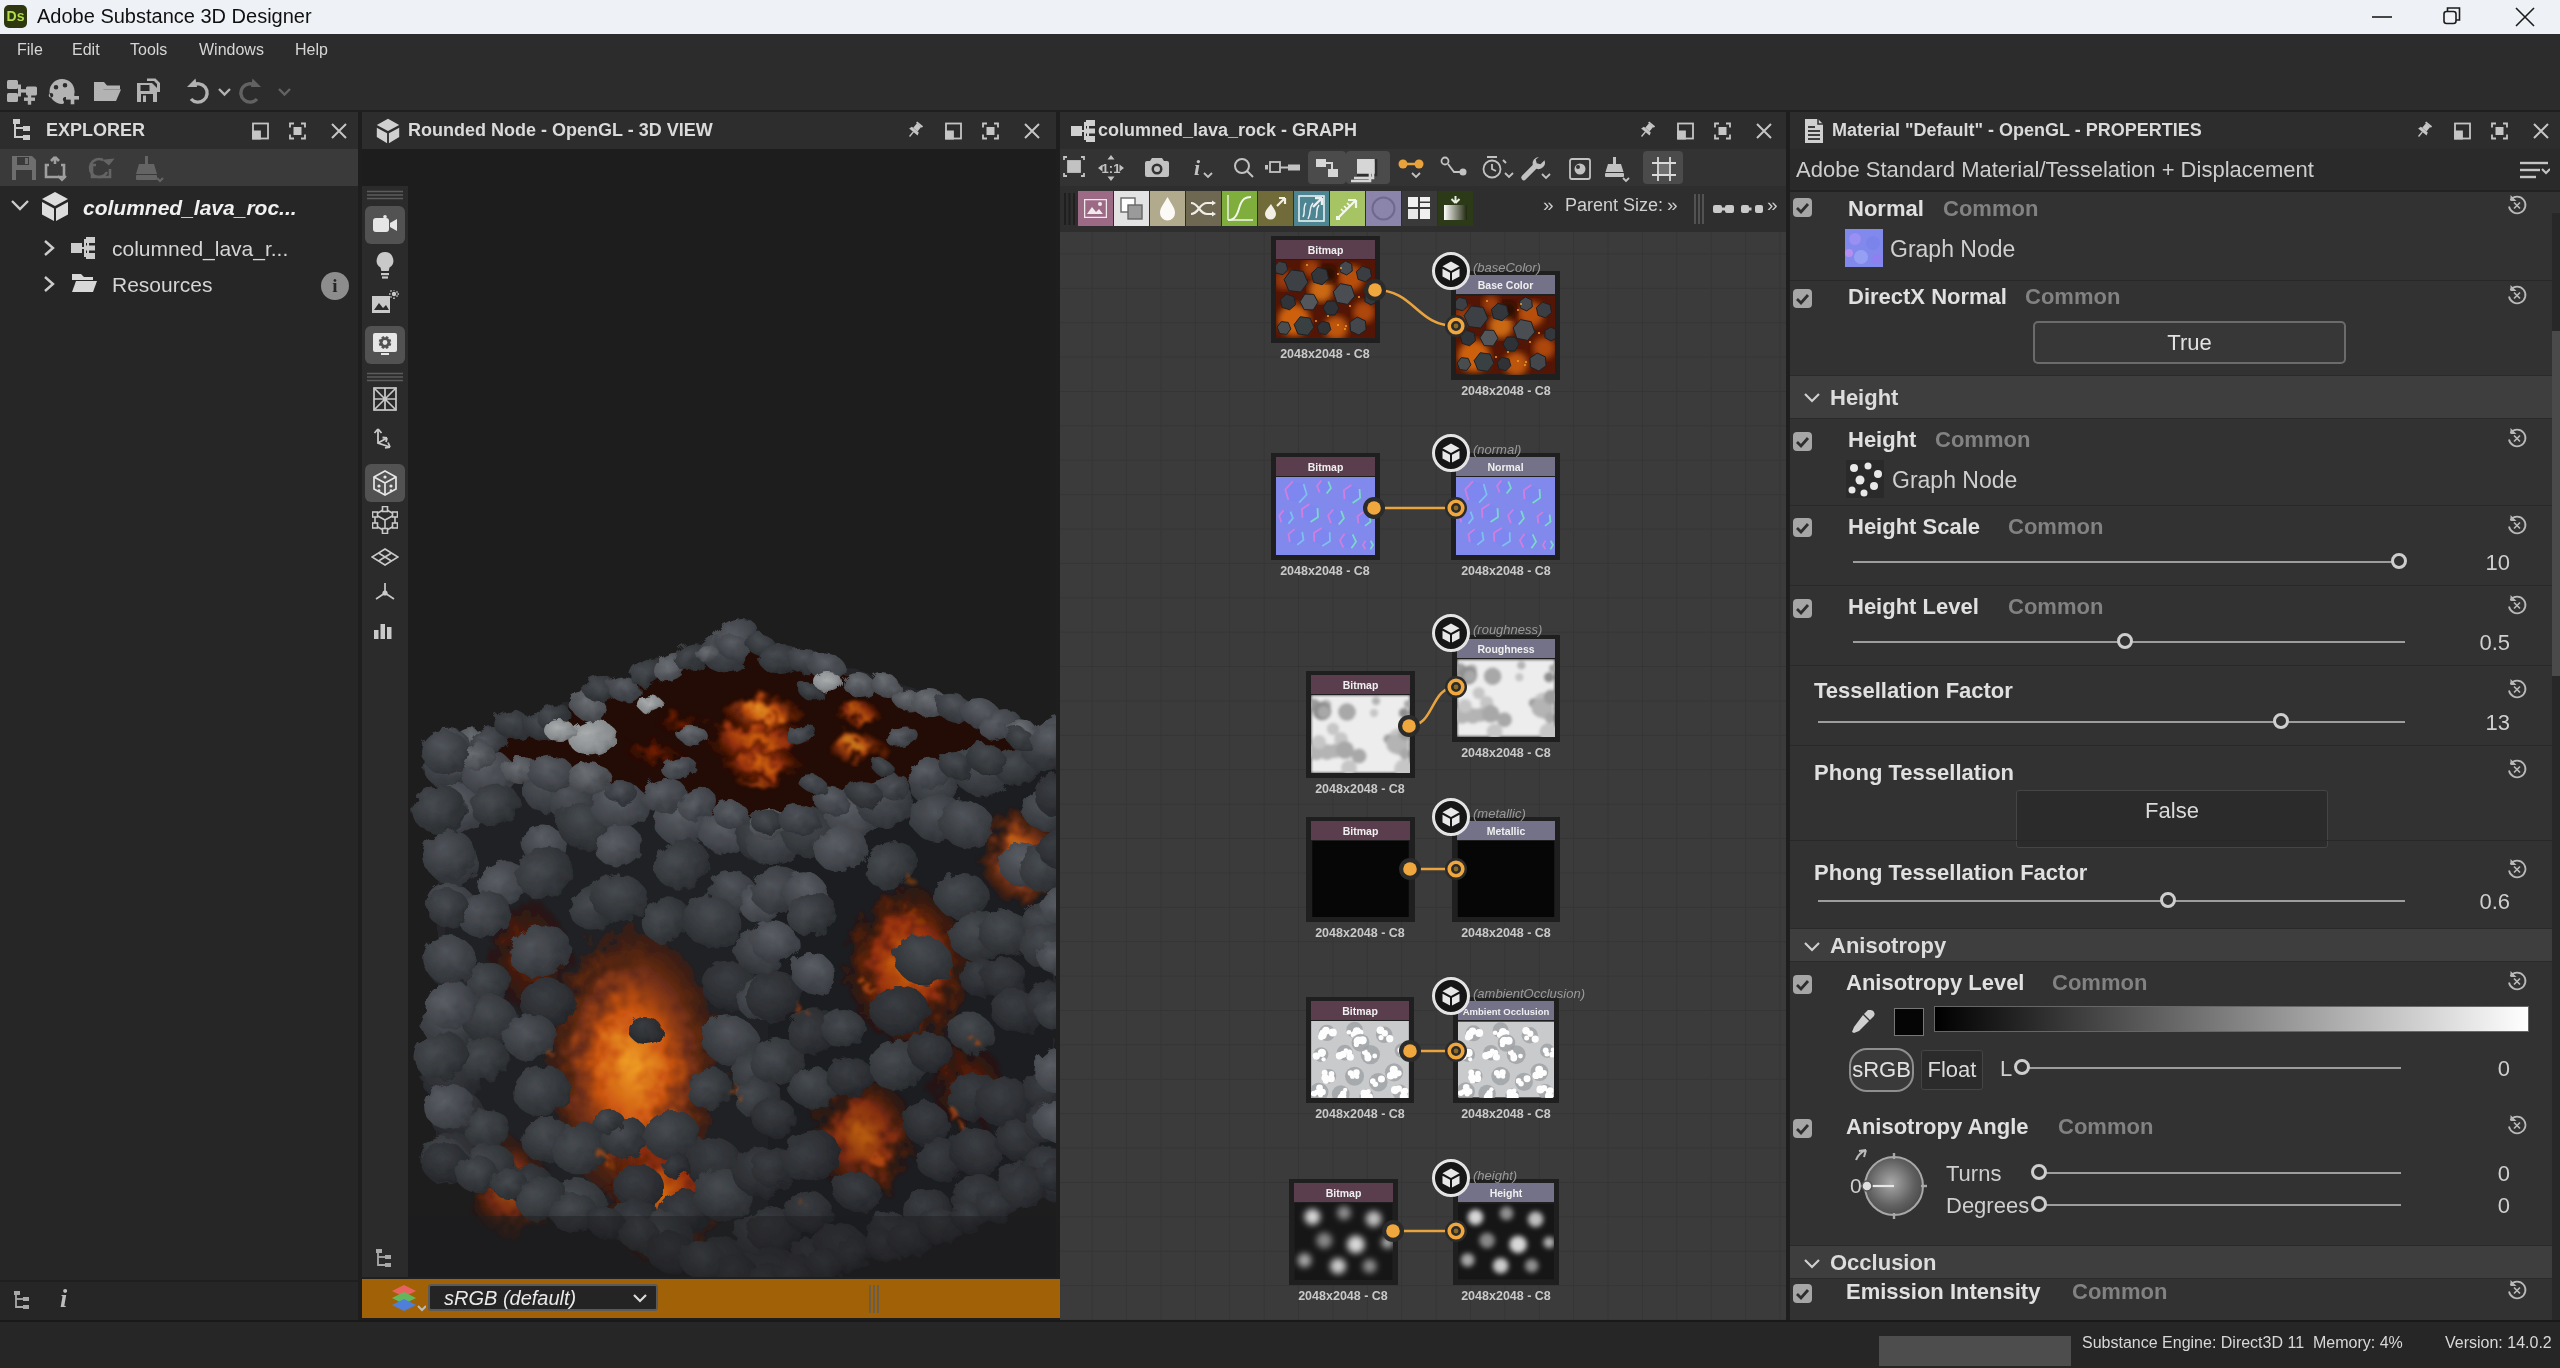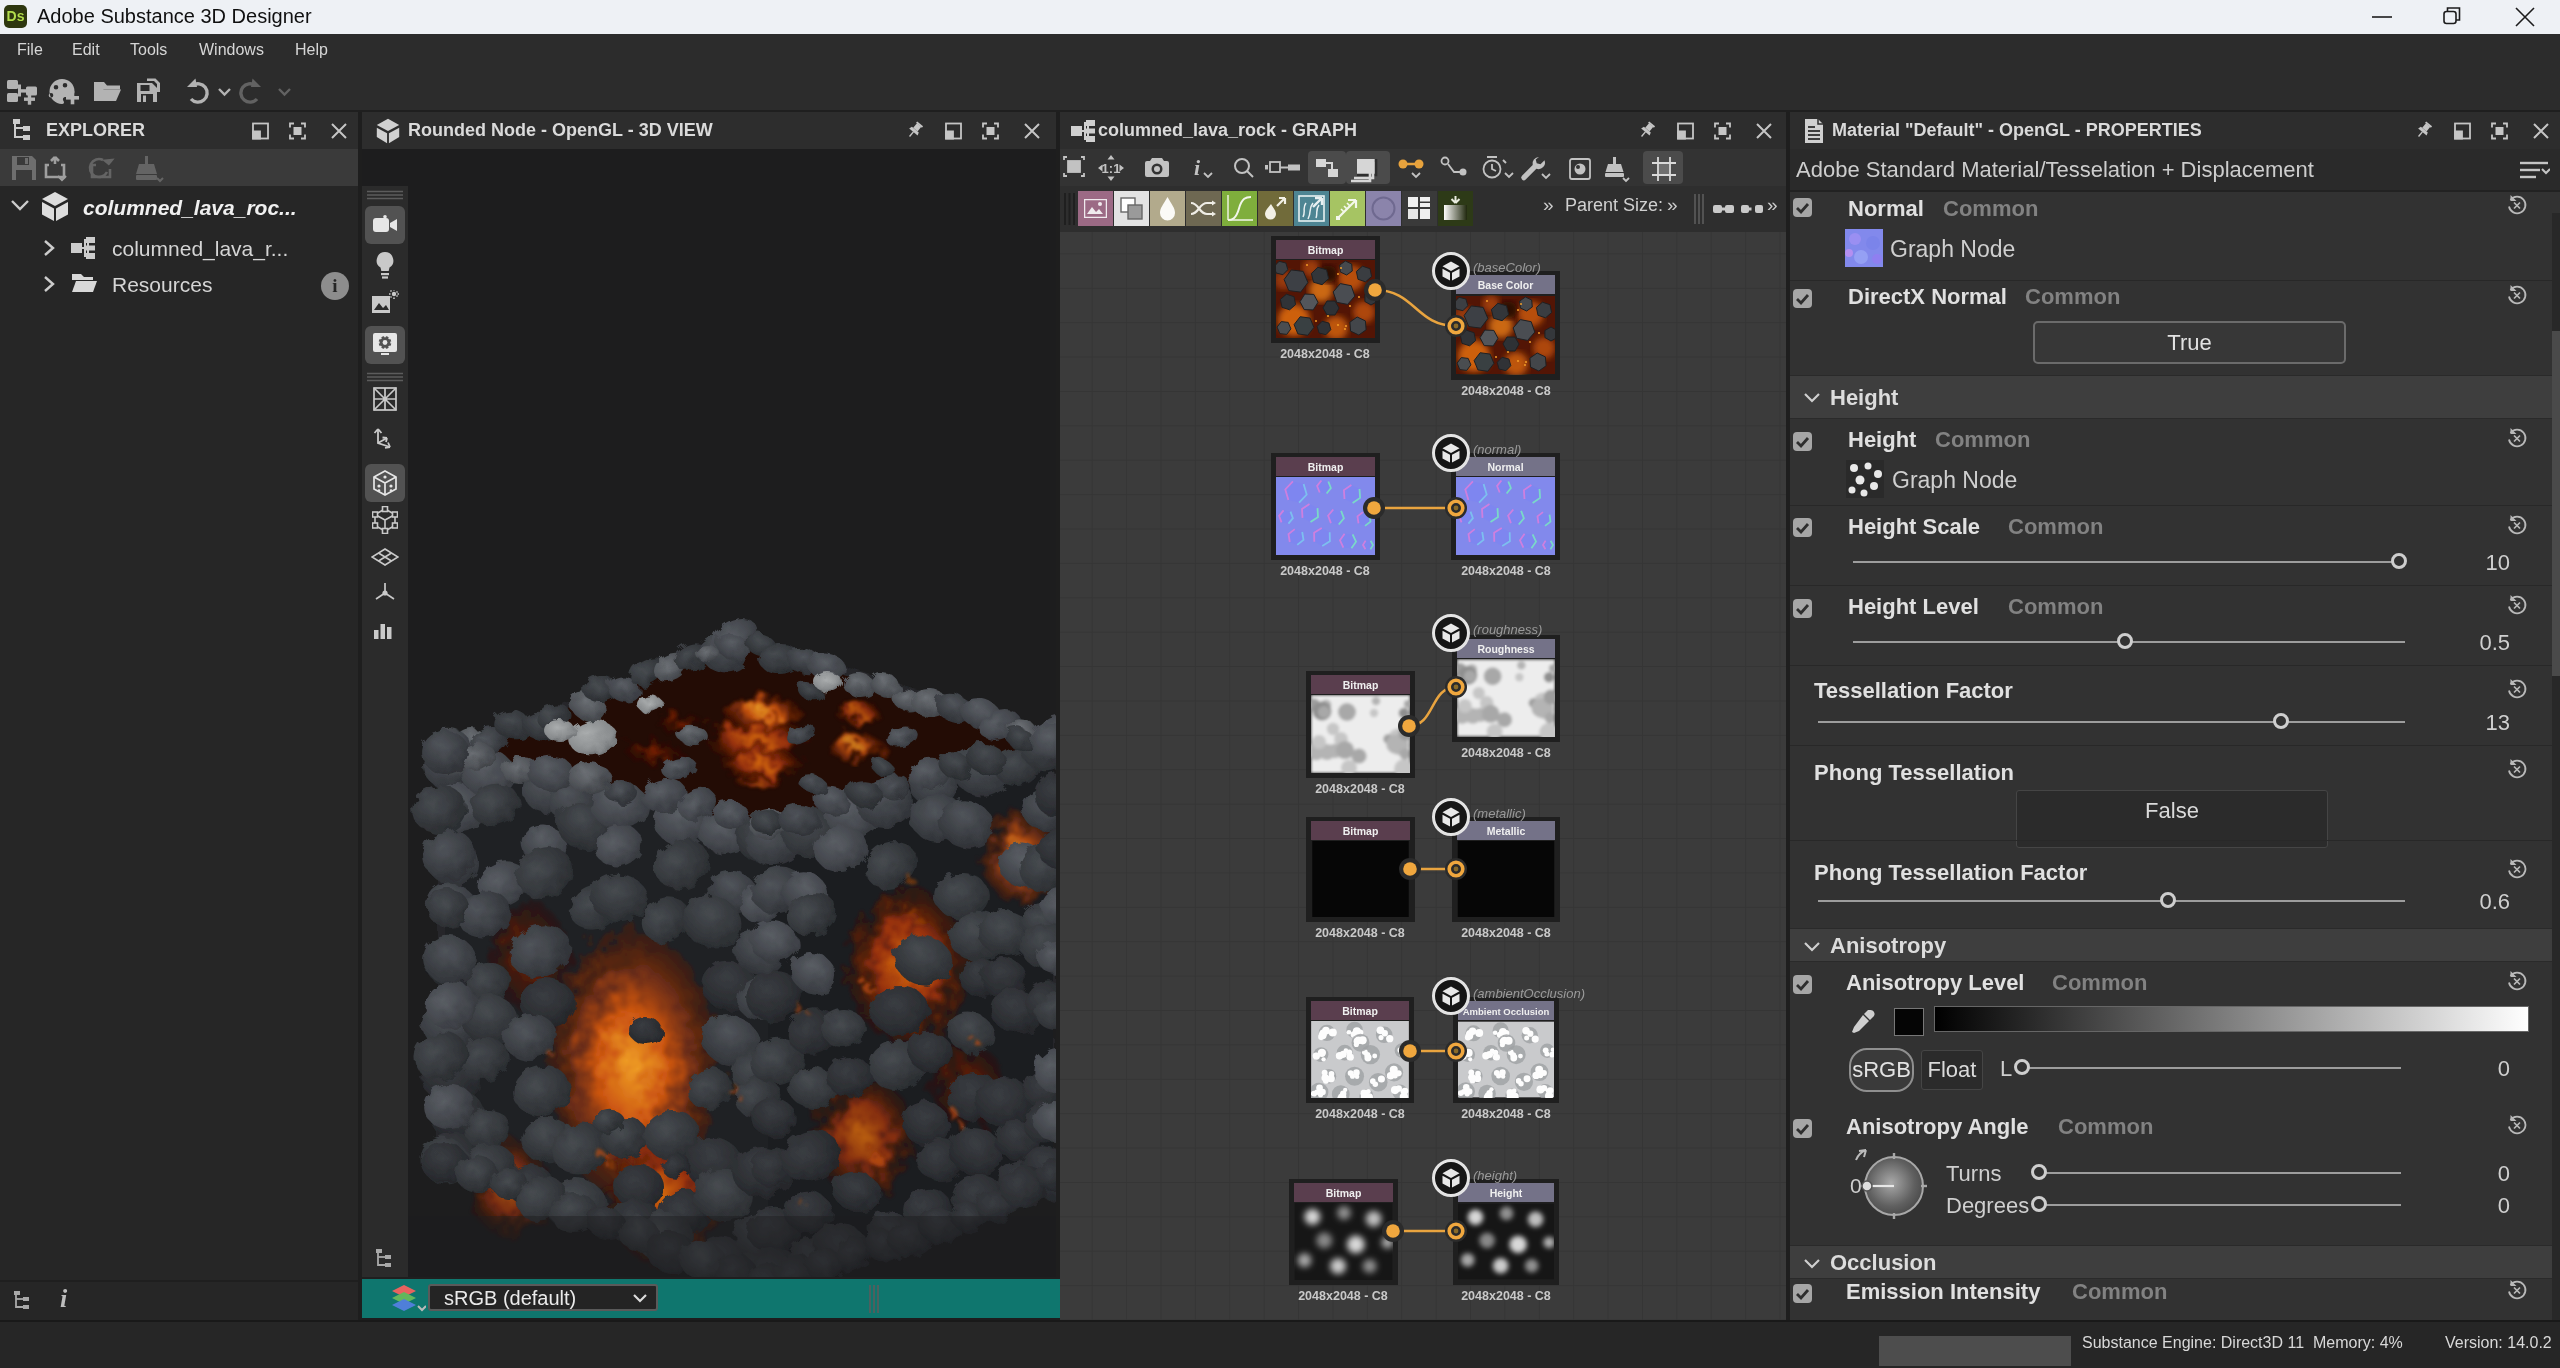--- a/index.html
+++ b/index.html
@@ -17,21 +17,21 @@
   .ptitle { font-size:18px; font-weight:bold; color:#dadada; top:8px; }
   #explorer { left:0; top:112px; width:358px; height:1208px; background:#262626; }
   #exp-toolbar { left:0; top:37px; width:358px; height:37px; background:#3a3a3a; }
   .trow { position:absolute; font-size:21px; color:#d5d5d5; white-space:nowrap; }
   #view3d { left:362px; top:112px; width:694px; height:1208px; background:#1d1d1e; }
   #v3menu { left:0; top:37px; width:694px; height:37px; background:#323232; }
   #v3menu span { top:8px; font-size:16px; color:#d2d2d2; position:absolute; }
   #v3tools { left:0; top:74px; width:46px; height:1091px; background:#2b2b2b; }
   .tbtn { position:absolute; left:3px; width:40px; height:38px; border-radius:6px; }
   .tbtn.on { background:#525252; }
-  #v3bottom { left:0; top:1165px; width:808px; height:41px; background:#0f766e; border-top:2px solid #1f1f1f;}
+  #v3bottom { left:0; top:1165px; width:808px; height:41px; background:#a16207; border-top:2px solid #1f1f1f;font-style:italic;}
   #graph { left:1060px; top:112px; width:726px; height:1208px; background:#4d7c0f; }
   #gtool1 { left:0; top:37px; width:726px; height:37px; background:#333333; }
   #gtool2 { left:0; top:74px; width:726px; height:46px; background:#2e2e2e; }
   #gcanvas { left:0; top:120px; width:726px; height:1088px;
      background-color:#3b3b3b;
      background-image:linear-gradient(#353535 1px, transparent 1px),
                       linear-gradient(90deg,#353535 1px, transparent 1px);
      background-size:34.4px 34.4px; background-position:-2.7px -13px; }
   #props { left:1790px; top:112px; width:770px; height:1208px; background:#323232; }
   #psub { left:0; top:37px; width:770px; height:43px; background:#2a2a2a; border-bottom:2px solid #222; }

